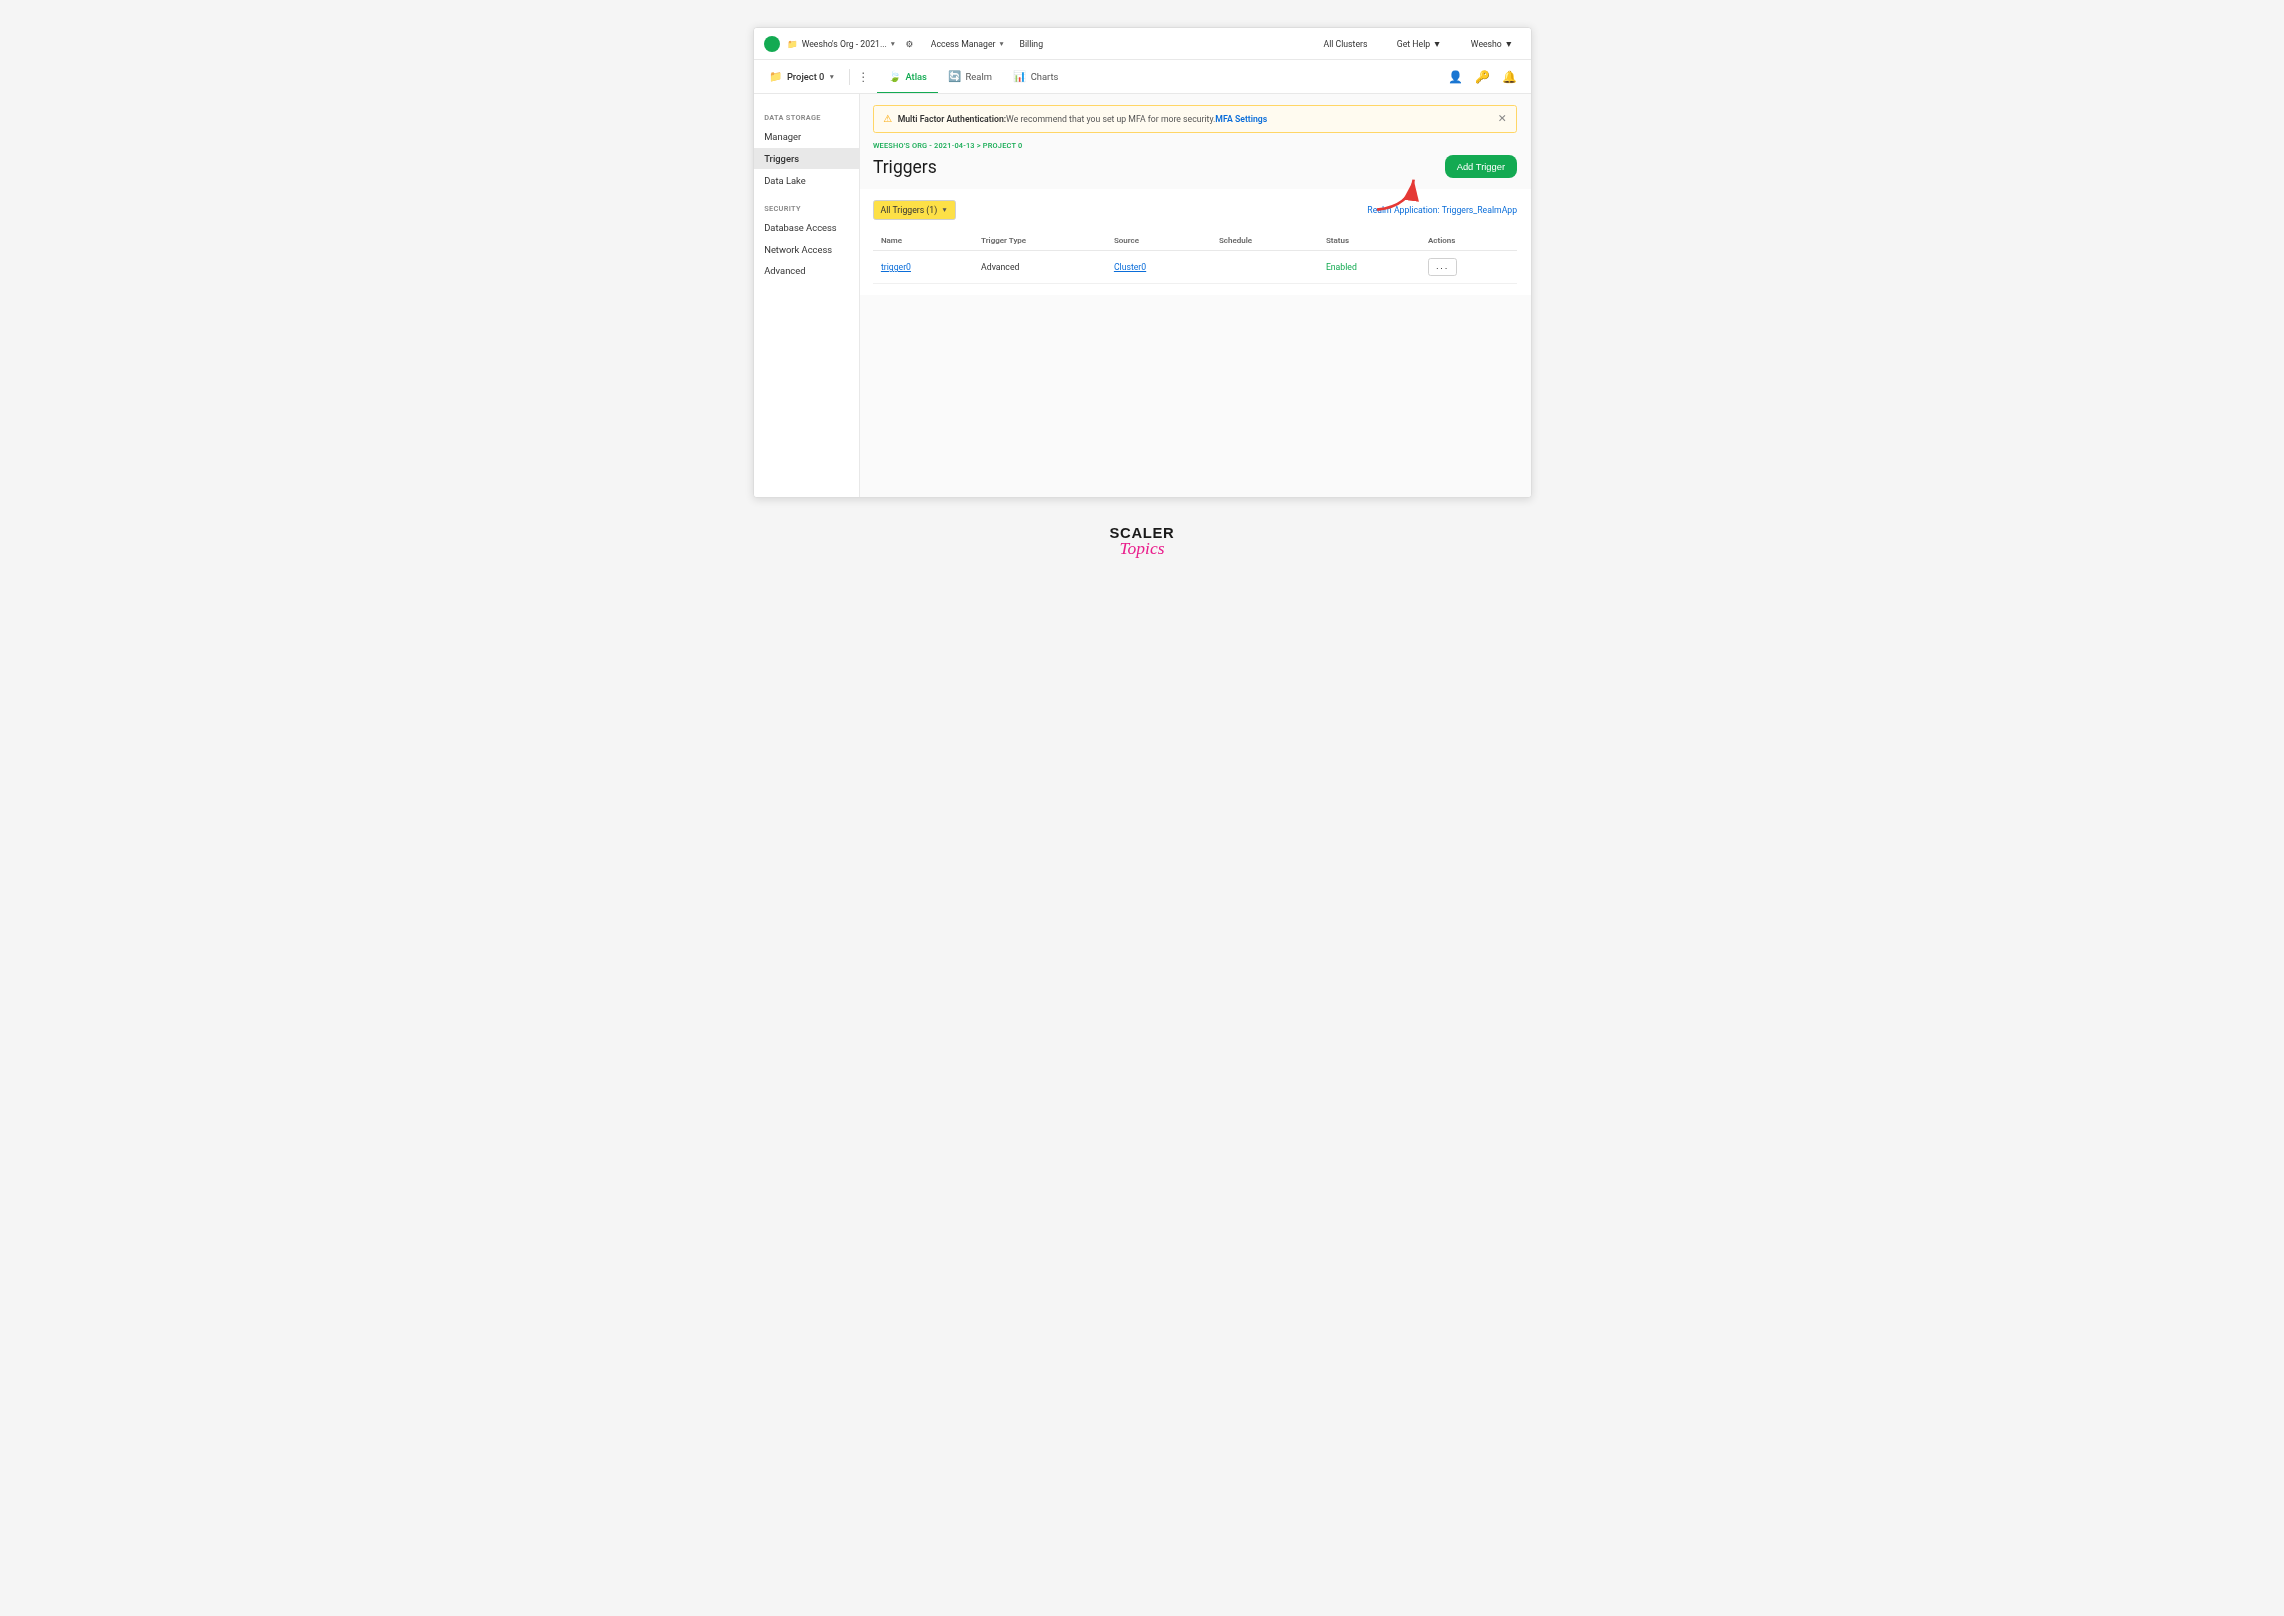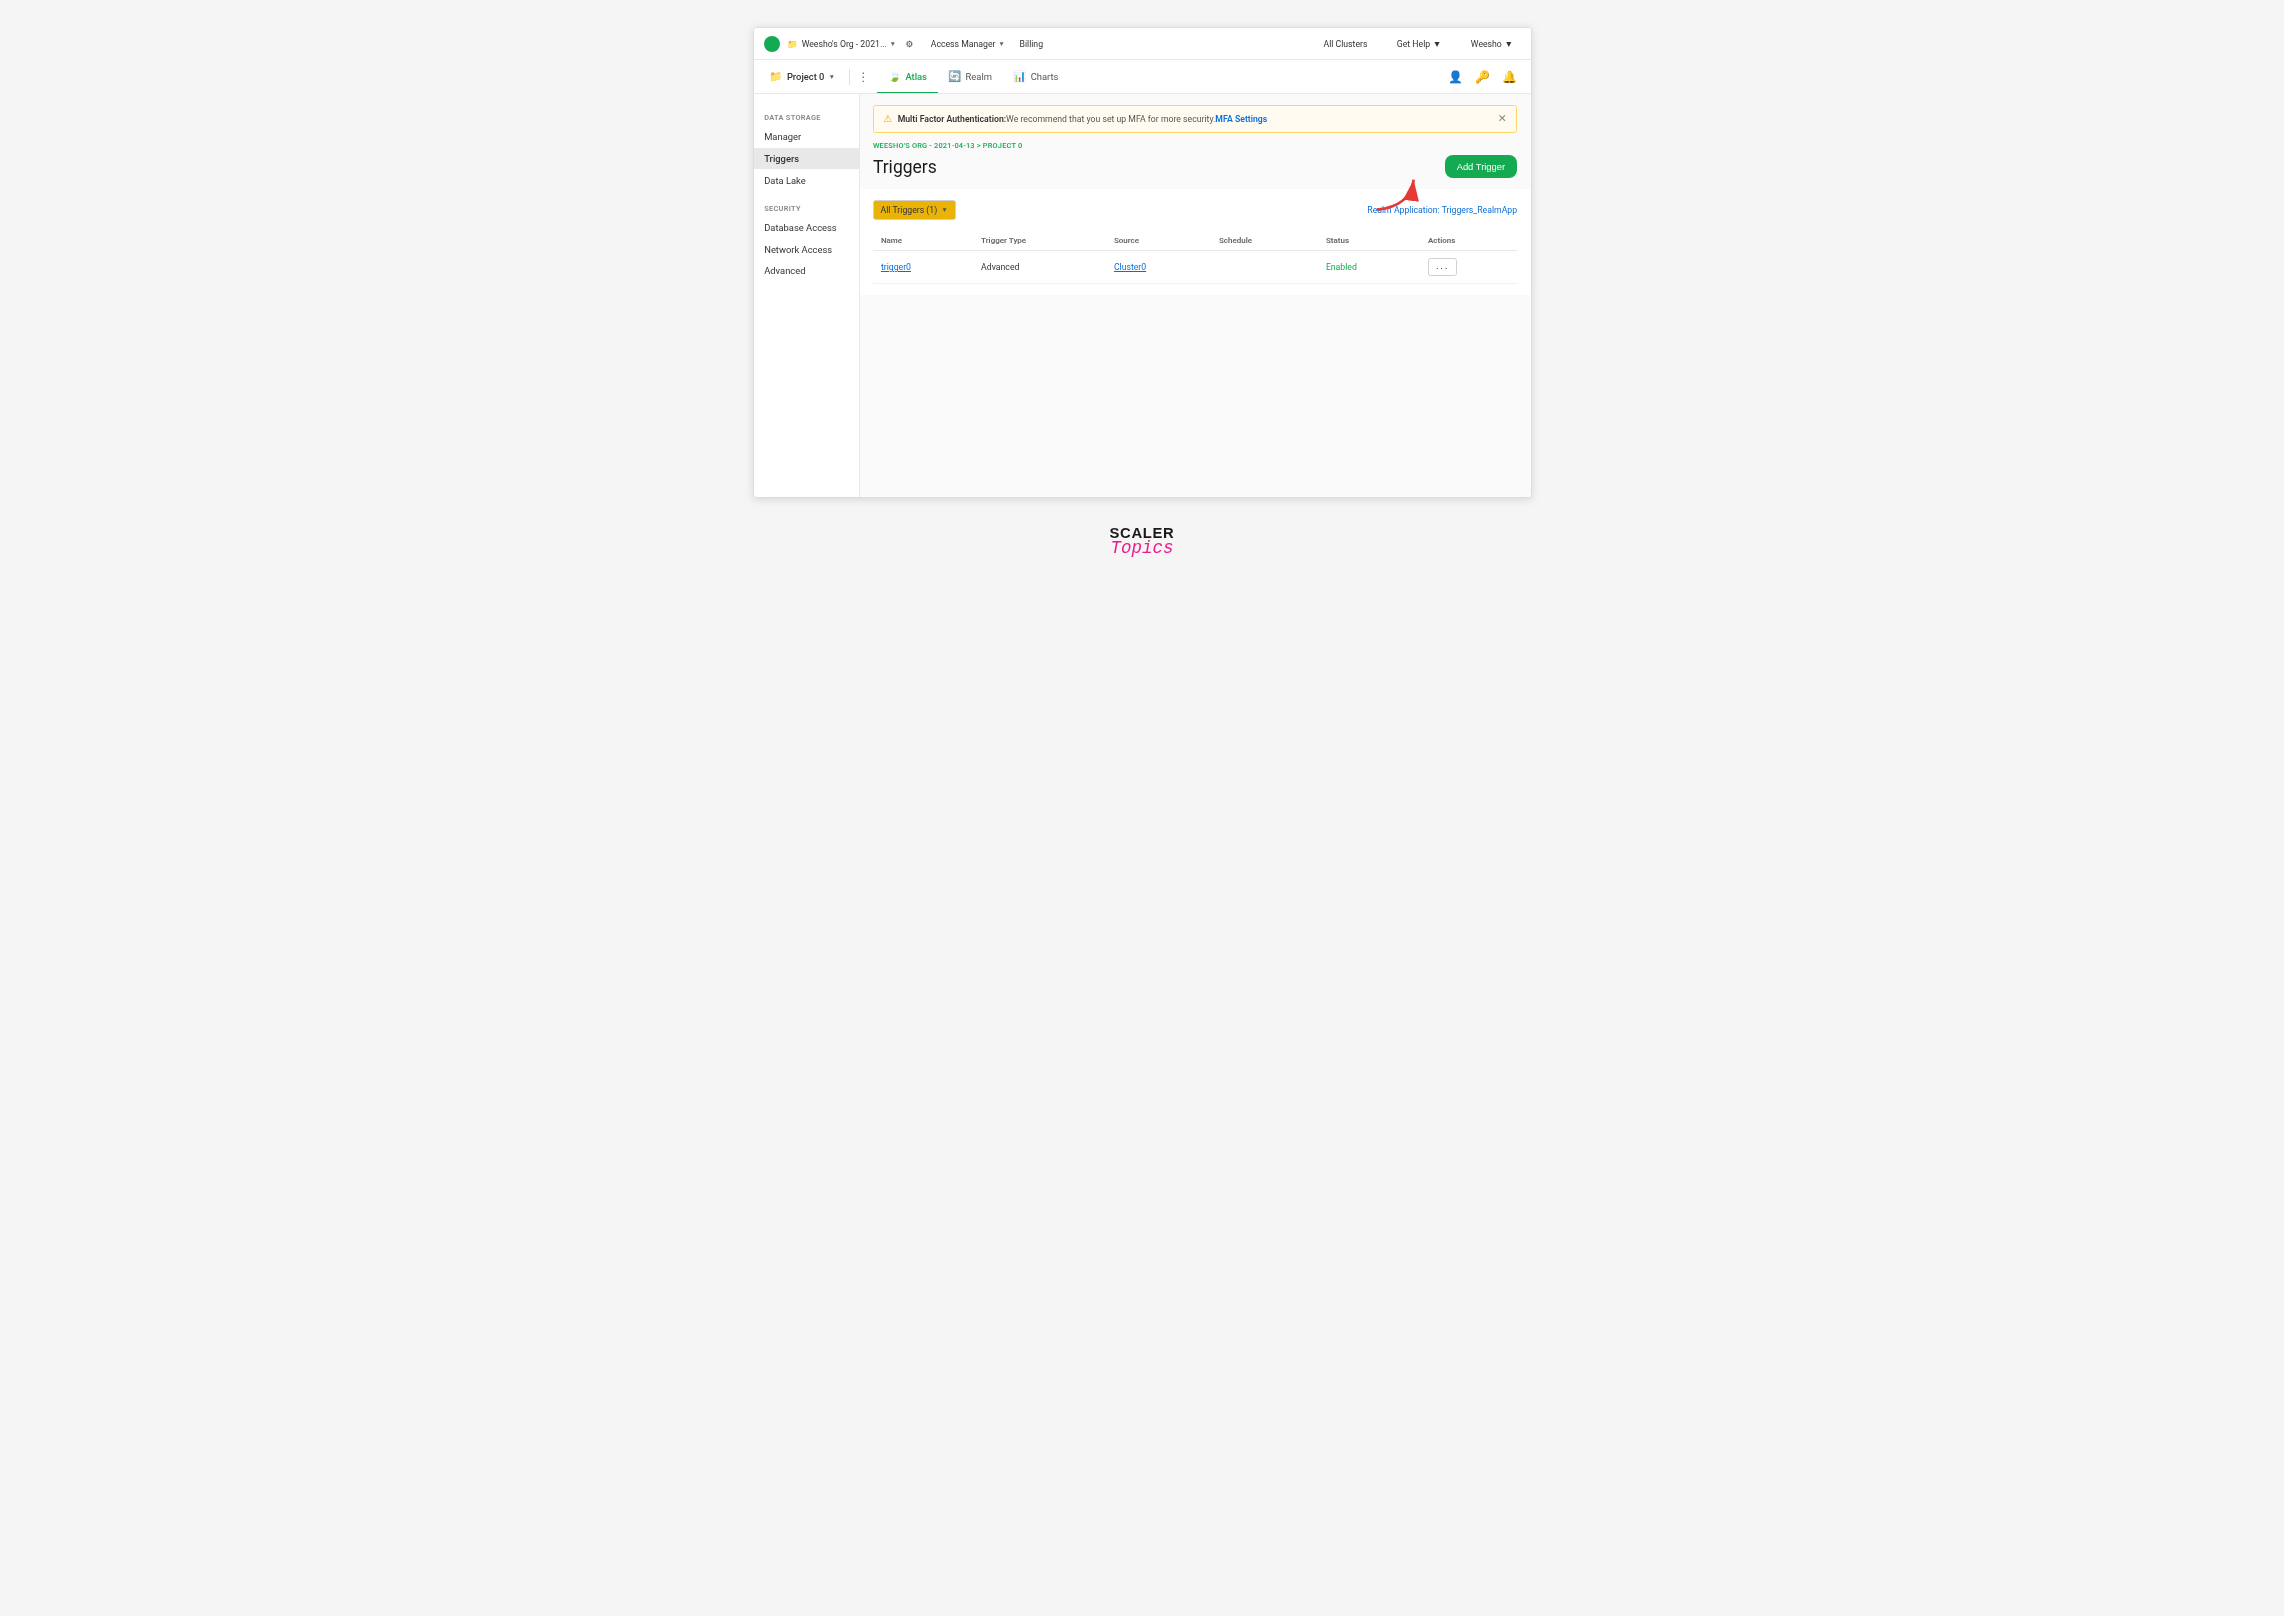--- a/index.html
+++ b/index.html
@@ -298,21 +298,21 @@
     }
     .filter-select {
       display: flex;
       align-items: center;
       gap: 4px;
       border: 0.7px solid #d0d0d0;
       border-radius: 2.7px;
       padding: 4px 6.7px;
       font-size: 8.7px;
       color: #333;
-      background: #eab308;
+      background: #fde047;
       cursor: pointer;
     }
     .filter-select .chevron { font-size: 6.7px; color: #555; }
     .realm-app-text {
       font-size: 8.7px;
       color: #555;
     }
     .realm-app-text span { color: #0a6dd9; }
 
     
@@ -369,21 +369,21 @@
     .footer-logo .scaler-bold {
       font-size: 14.8px;
       font-weight: 700;
       color: #1a1a1a;
       letter-spacing: 0.7px;
       font-family: Arial, sans-serif;
     }
     .footer-logo .topics-script {
       font-size: 17.5px;
       color: #e91e8c;
-      font-family: Liberation Mono, monospace;
+      font-family: Liberation Serif, serif;
       font-style: italic;
       font-weight: 400;
       display: block;
       margin-top: -2.7px;
     }
   </style>
 </head>
 <body>
 
 <div class="browser-window">

